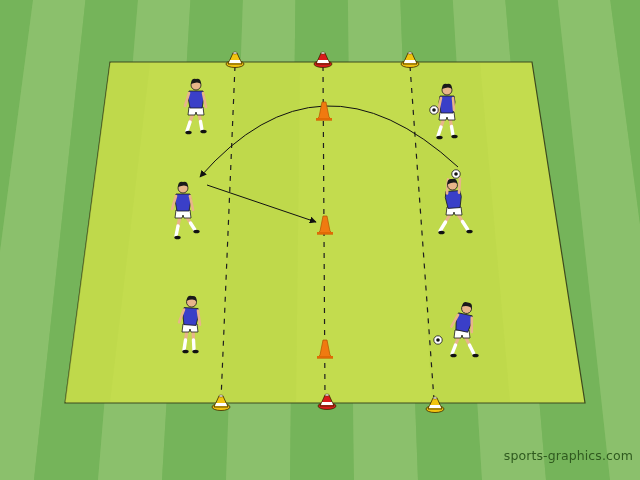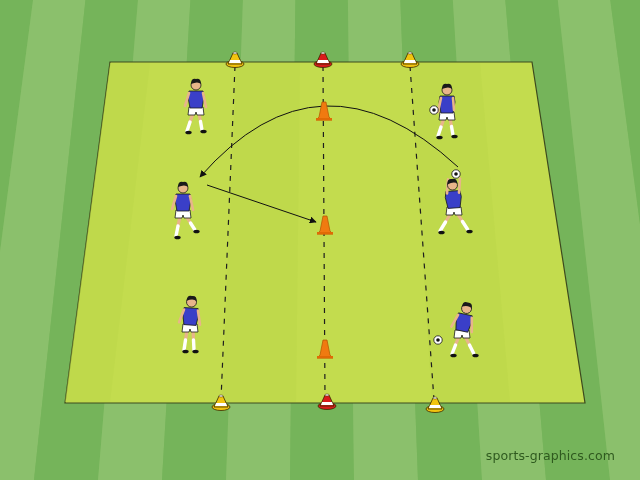--- a/index.html
+++ b/index.html
@@ -1,18 +1,18 @@
 <!DOCTYPE html>
 <html><head>
 <meta charset="utf-8">
 <style>
   html, body { margin:0; padding:0; }
   body { width:640px; height:480px; overflow:hidden; position:relative; background:#7bb85f; font-family:"DejaVu Sans", sans-serif; }
   #stage { position:absolute; left:0; top:0; width:640px; height:480px; }
-  .watermark { position:absolute; right:25px; bottom:17px; font-family:"DejaVu Sans", sans-serif; font-size:12.5px; color:#2f5a1f; letter-spacing:0.1px; }
+  .watermark { position:absolute; right:7px; bottom:17px; font-family:"DejaVu Sans", sans-serif; font-size:12.5px; color:#2f5a1f; letter-spacing:0.1px; }
 </style>
 </head>
 <body>
 
 <svg id="stage" width="640" height="480" viewBox="0 0 640 480" xmlns="http://www.w3.org/2000/svg">
   <defs>
     <marker id="arrowhead" viewBox="0 0 10 10" refX="9" refY="5" markerWidth="7" markerHeight="7" orient="auto-start-reverse">
       <path d="M0,0 L10,5 L0,10 z" fill="#111"></path>
     </marker>
   </defs>

